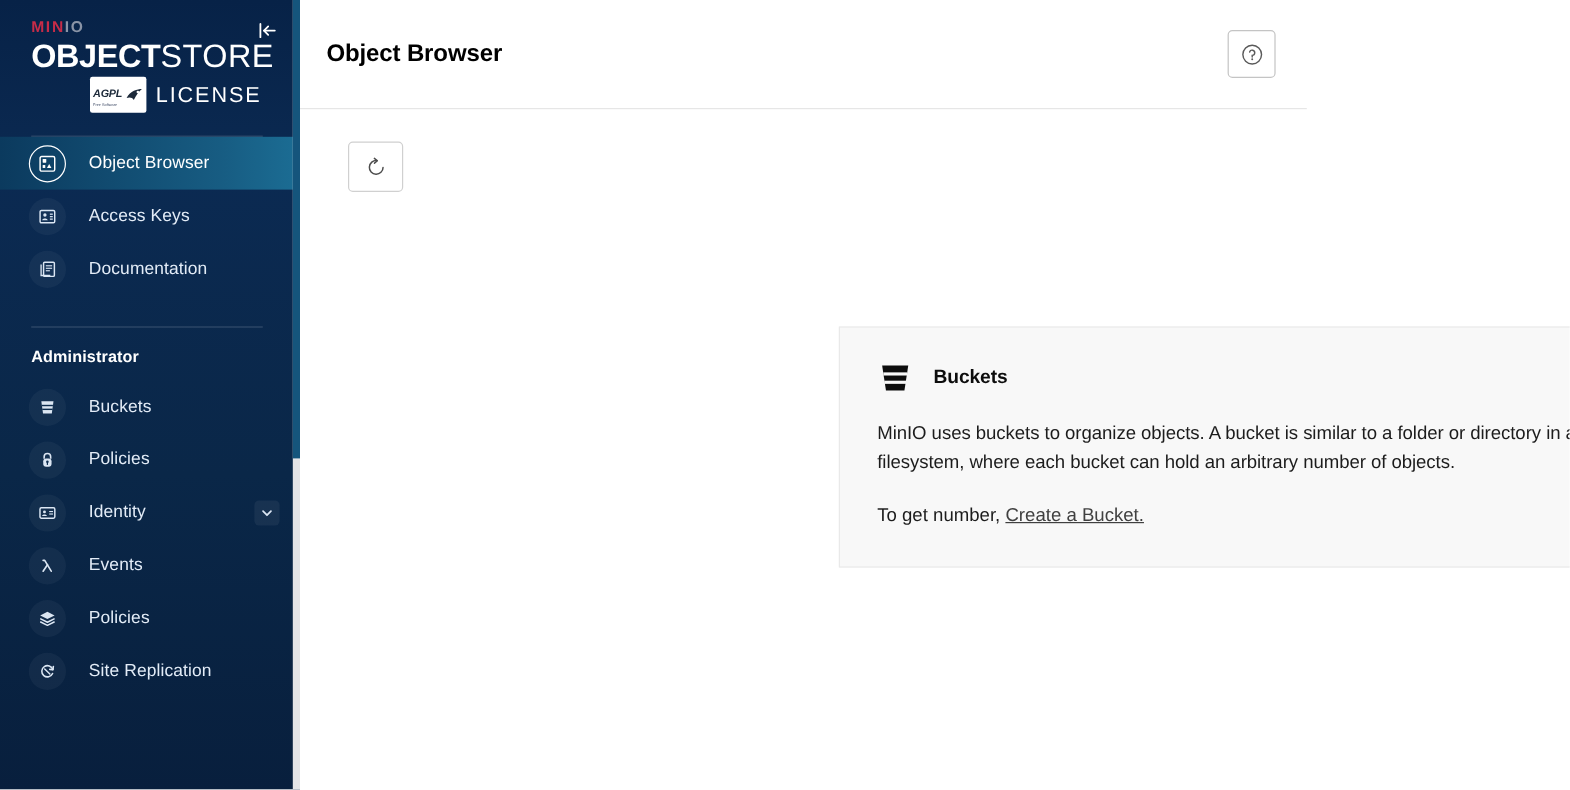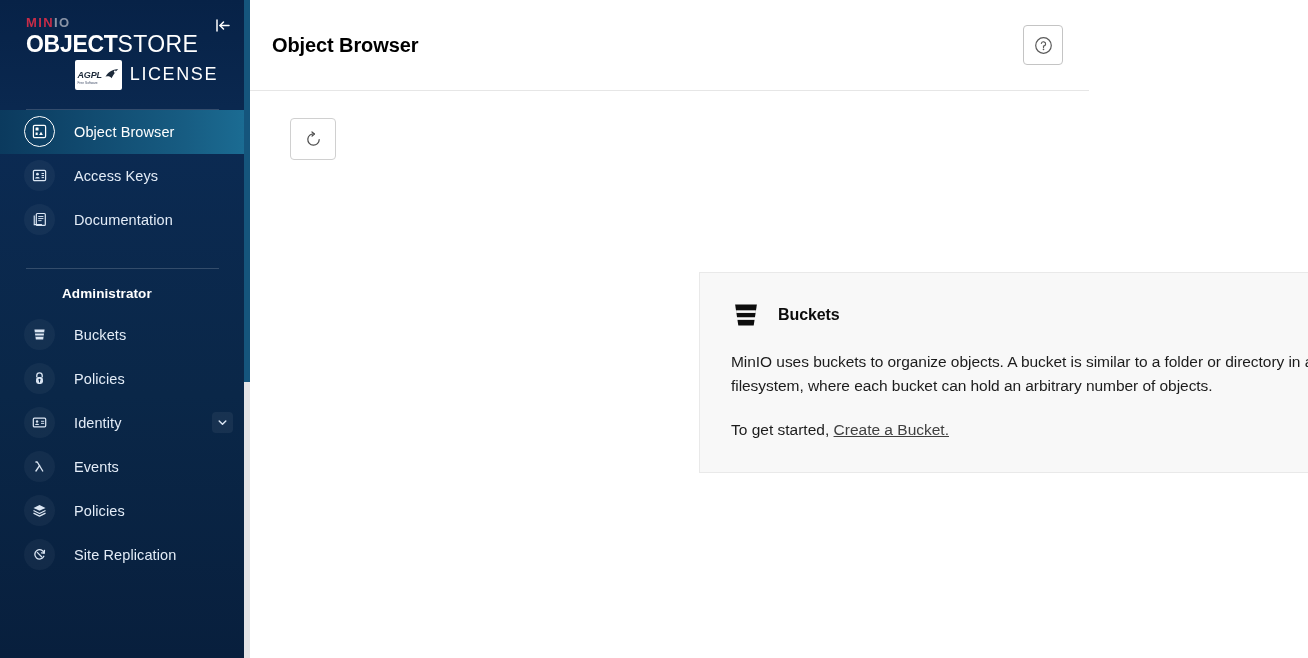--- a/index.html
+++ b/index.html
@@ -44,21 +44,21 @@
     font-size: 13px;
     font-weight: bold;
     letter-spacing: 1.4px;
     line-height: 1;
     margin-bottom: 4px;
   }
   .minio-word .min { color: #c72c48; }
   .minio-word .io  { color: #8a94a6; }
 
   .objectstore {
-    font-size: 23px;
+    font-size: 27px;
     line-height: 1.04;
     letter-spacing: -0.3px;
     white-space: nowrap;
   }
   .objectstore .obj { font-weight: bold; color: #ffffff; }
   .objectstore .sto { font-weight: normal; color: #ffffff; letter-spacing: 0.4px; }
 
   .license-row {
     display: flex;
     align-items: center;
@@ -115,21 +115,21 @@
     margin: 19px 26px 0 26px;
   }
 
   .section-label {
     color: #ffffff;
     font-size: 13.5px;
     font-weight: bold;
     padding: 16px 0 12px 26px;
     letter-spacing: 0.1px;
   }
-  .section-label.admin { padding-top: 17px; margin-left: 36px; }
+  .section-label.admin { padding-top: 17px; }
 
   .nav-item {
     display: flex;
     align-items: center;
     height: 44px;
     padding-left: 24px;
     padding-right: 12px;
     cursor: pointer;
     position: relative;
   }
@@ -459,19 +459,19 @@
         <div class="card-head">
           <svg width="30" height="30" viewBox="0 0 16 16">
             <path d="M2.2 2.4 L13.8 2.4 L12.1 13.6 L3.9 13.6 Z" fill="#0d0d0d"></path>
             <rect x="2.75" y="5.5" width="10.5" height="1.4" fill="#f8f8f8"></rect>
             <rect x="3.15" y="9.2" width="9.7" height="1.4" fill="#f8f8f8"></rect>
           </svg>
           <div class="card-title">Buckets</div>
         </div>
         <div class="card-body">MinIO uses buckets to organize objects. A bucket is similar to a folder or directory in a filesystem, where each bucket can hold an arbitrary number of objects.</div>
         <div class="card-cta">
-          <span>To get started, </span><a>Create a Bucket.</a>
+          <span>To get number, </span><a>Create a Bucket.</a>
         </div>
       </div>
 
     </div>
   </main>
 </div>
 
 </body></html>

